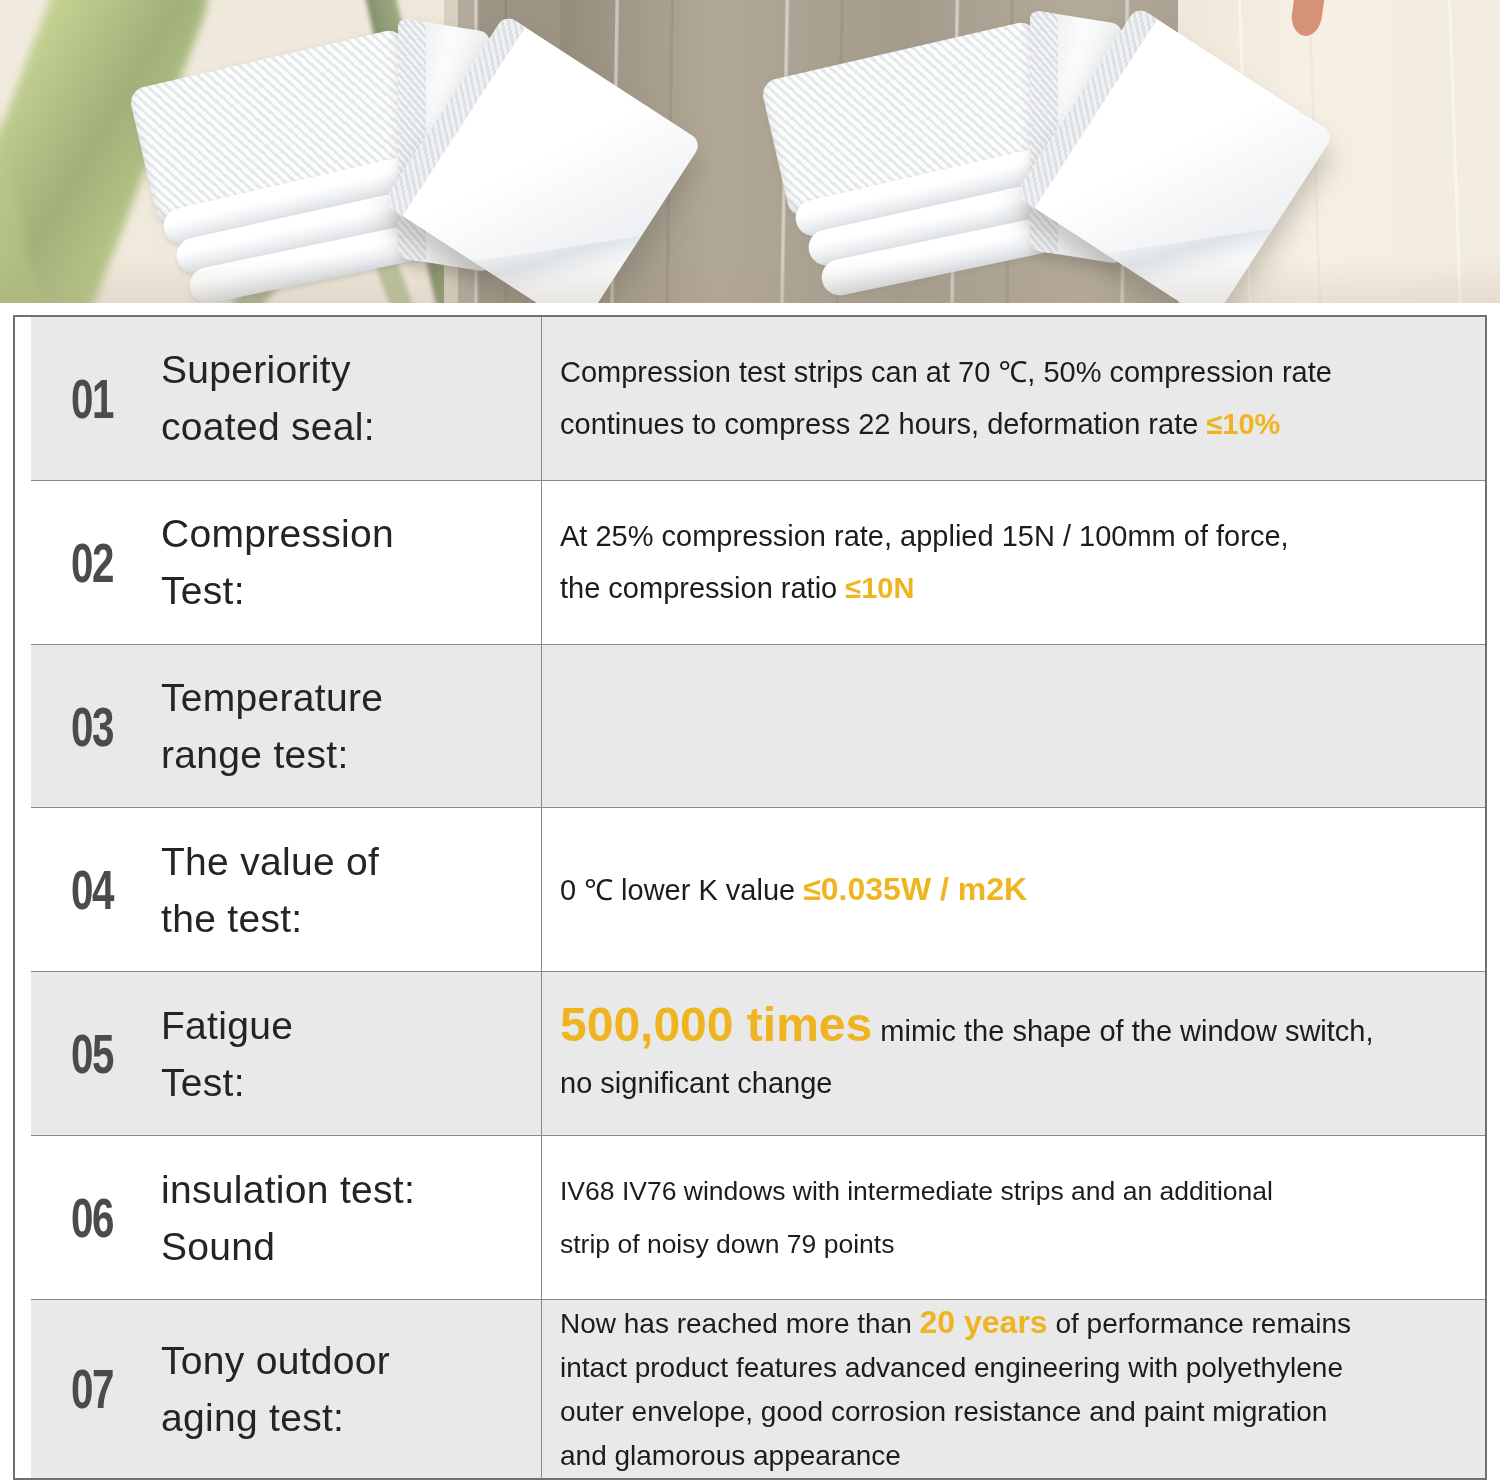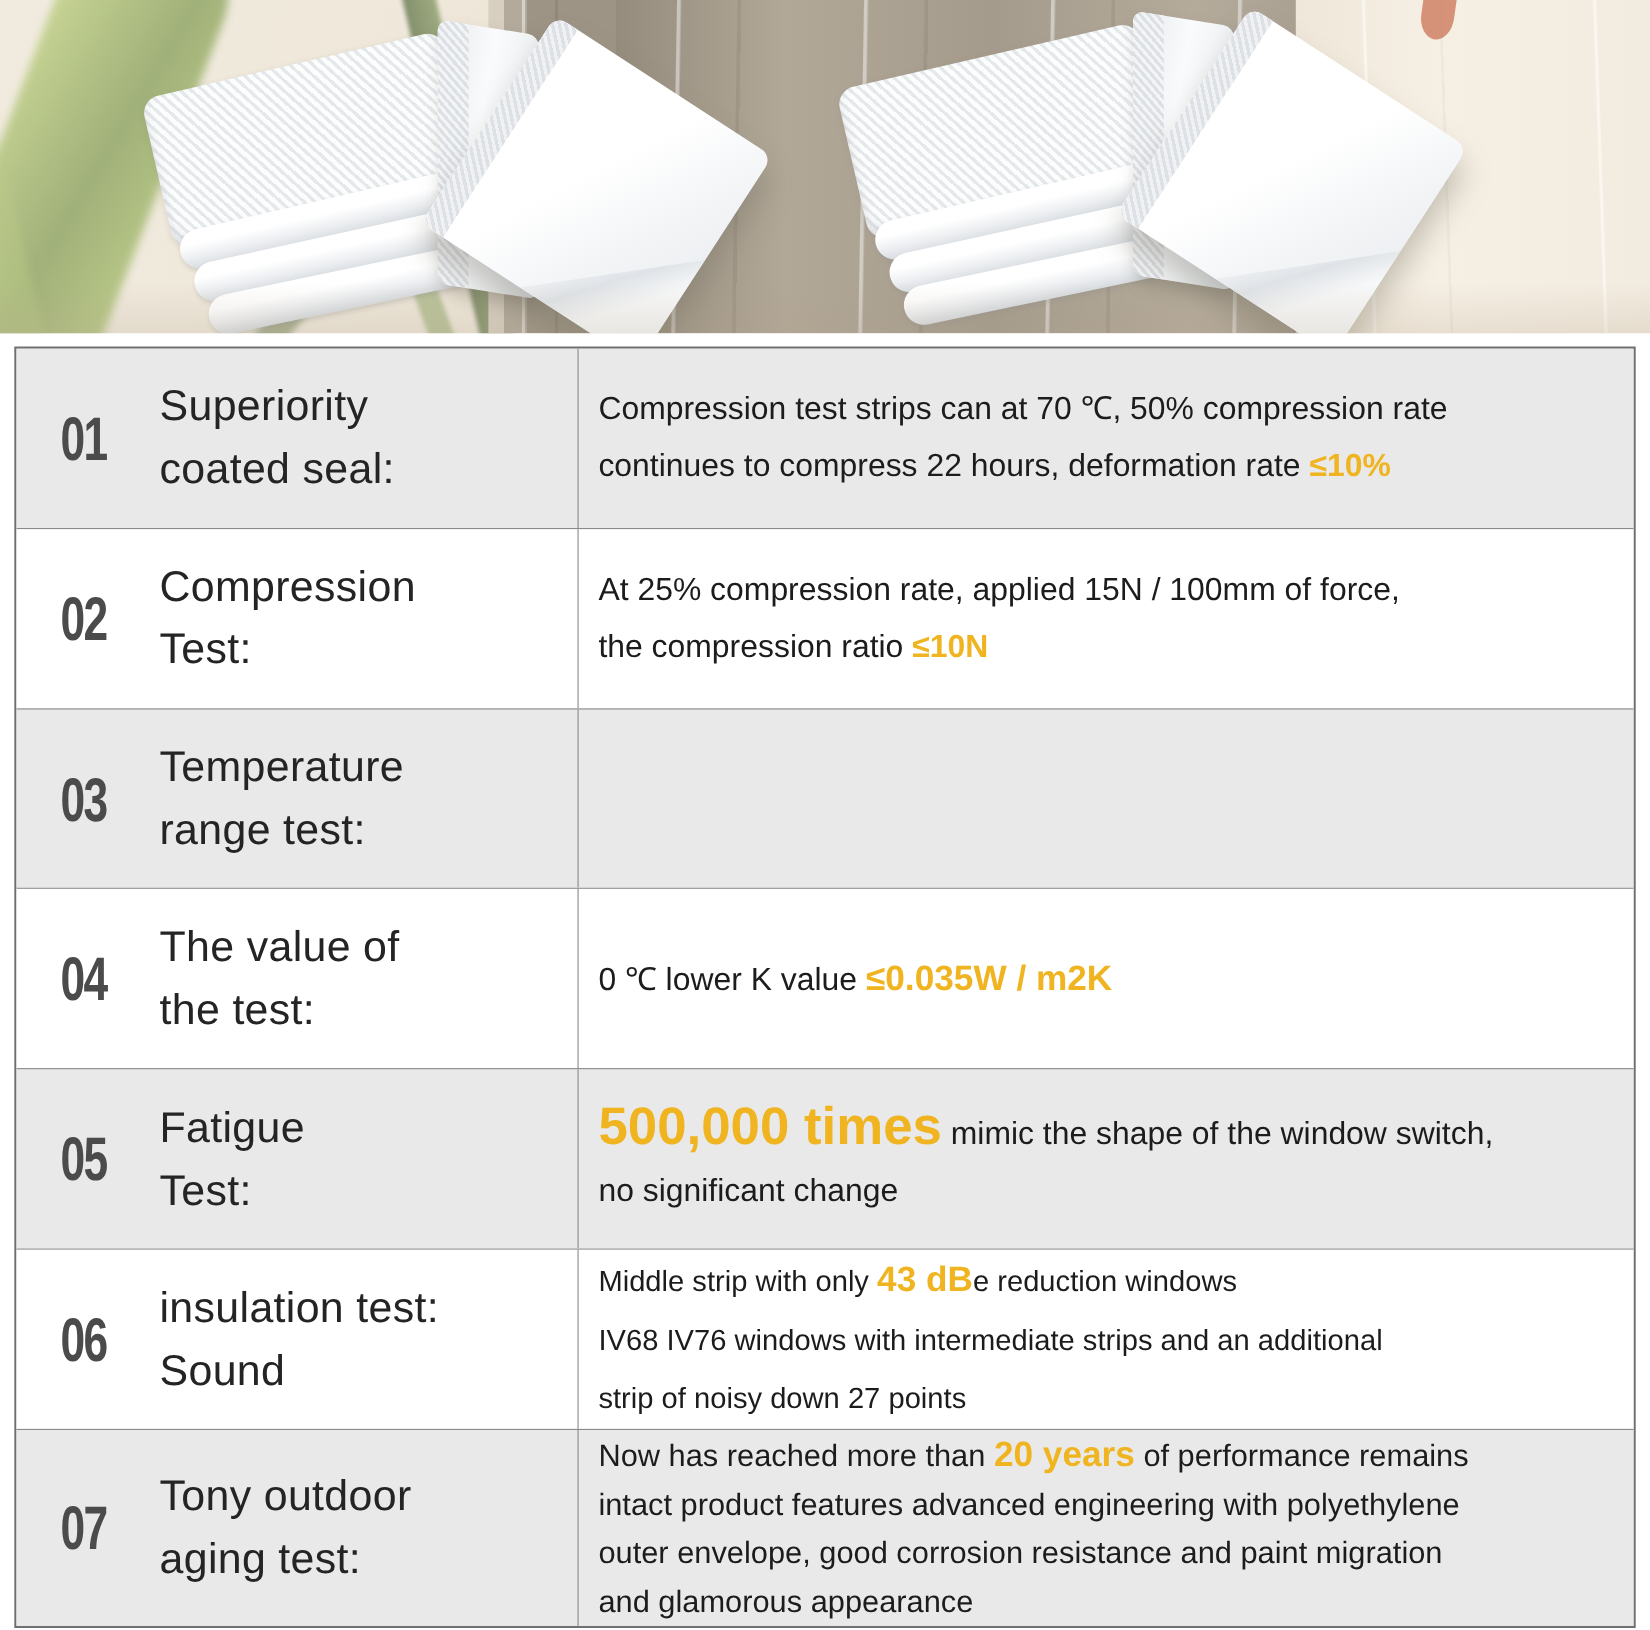--- a/index.html
+++ b/index.html
@@ -79,21 +79,21 @@
           box-shadow:10px 16px 26px rgba(110,105,92,.35);}
   .peeled-pad::before{content:'';position:absolute;left:0;top:0;bottom:0;width:24px;
           border-radius:12px 0 0 12px;
           background:repeating-linear-gradient(45deg,#eff1f3 0 3px,#dde0e4 3px 6px);}
   .pad-fold-corner{position:absolute;right:0;bottom:0;width:130px;height:115px;
           clip-path:polygon(100% 2%,100% 100%,2% 100%);border-radius:0 0 12px 0;
           background:linear-gradient(310deg,#f7f8f9 0 30%,#dfe3e7 45%,#f2f3f5 60%,#ffffff 100%);}
 
   
   .table{position:absolute;left:13px;right:13px;top:315px;bottom:2px;
-         border:2px solid #707070;display:flex;flex-direction:column;background:#fff;}
+         border:2px solid #707070;display:flex;flex-direction:column;background:#fff;padding-left:16px;}
   .row{flex:1 1 0;display:grid;grid-template-columns:511px 1fr;border-top:1px solid var(--line);}
   .row:first-child{border-top:none;}
   .row:nth-child(odd){background:var(--row-gray);}
   .row:nth-child(even){background:#ffffff;}
   .cell-left{display:flex;align-items:center;padding-left:40px;gap:18px;
              border-right:1px solid var(--line);}
   .num{width:72px;font-size:56px;font-weight:700;color:var(--num);letter-spacing:-2px;
        transform:scaleX(.72);transform-origin:left center;}
   .title{font-size:39px;line-height:57px;color:var(--title);letter-spacing:.3px;}
   .cell-right{display:flex;flex-direction:column;justify-content:center;
@@ -215,23 +215,22 @@
       </div>
       <div class="row">
         <div class="cell-left">
           <div class="num">06</div>
           <div class="title">
             <div class="title-line">insulation test:</div>
             <div class="title-line">Sound</div>
           </div>
         </div>
         <div class="cell-right">
-          <div class="desc-line"><span class="seg">Middle strip with only </span><span class="seg hl hl-big">43 dB</span><span class="seg">e reduction windows</span></div>
           <div class="desc-line"><span class="seg">IV68 IV76 windows with intermediate strips and an additional</span></div>
-          <div class="desc-line"><span class="seg">strip of noisy down 27 points</span></div>
+          <div class="desc-line"><span class="seg">strip of noisy down 79 points</span></div>
         </div>
       </div>
       <div class="row">
         <div class="cell-left">
           <div class="num">07</div>
           <div class="title">
             <div class="title-line">Tony outdoor</div>
             <div class="title-line">aging test:</div>
           </div>
         </div>

